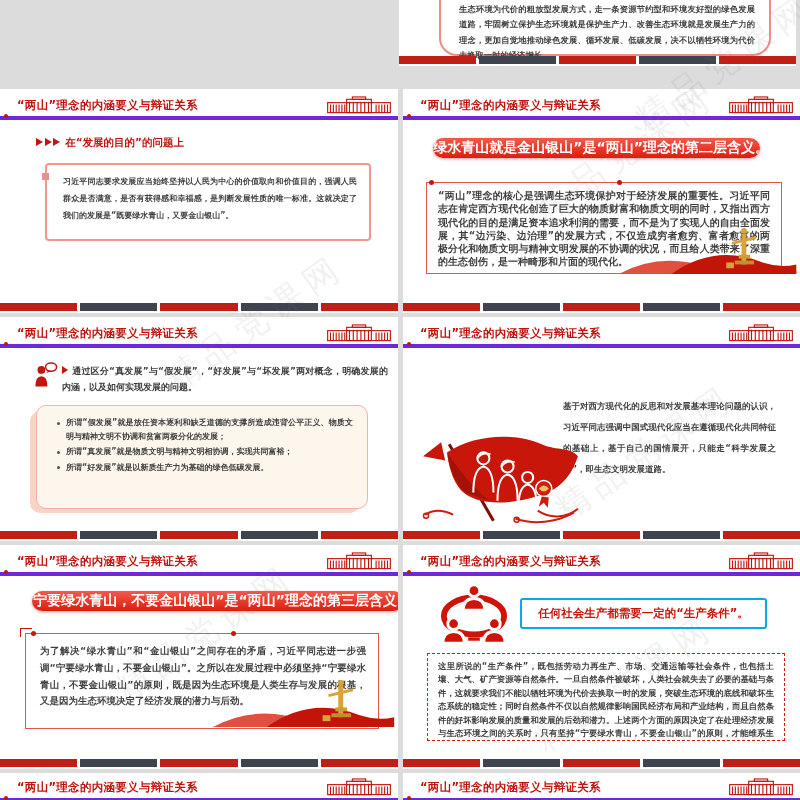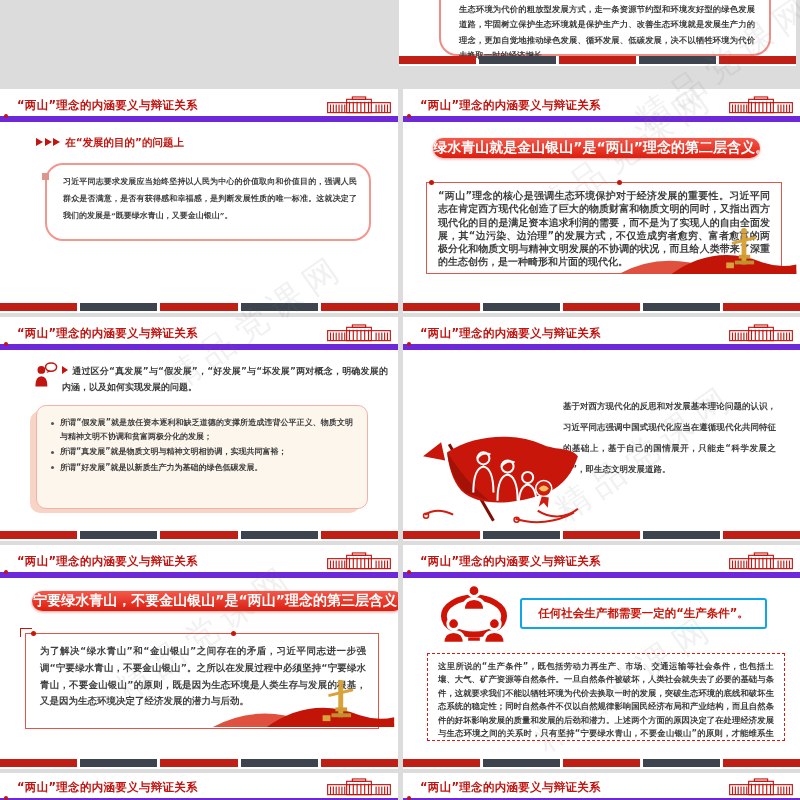--- a/index.html
+++ b/index.html
@@ -6,21 +6,21 @@
   .canvas{position:relative;width:800px;height:800px;background:#dcdcdc;overflow:hidden;
           font-family:"DejaVu Sans",sans-serif;color:#3f3f3f;}
   .s{position:absolute;background:#ffffff;overflow:hidden;}
 
   
   .bar{position:absolute;left:0;right:0;bottom:2px;height:8px;display:flex;gap:3px;}
   .seg{flex:1;}
   .seg.red{background:#bf1f15;}
   .seg.dark{background:#3d444e;}
 
-  .hdr{position:absolute;left:0;right:0;top:6px;height:21px;border-bottom:6px solid #6d28d9;}
+  .hdr{position:absolute;left:0;right:0;top:6px;height:21px;border-bottom:4px solid #6d28d9;}
   .hdr .ttl{position:absolute;left:17px;top:3px;font-size:11.5px;font-weight:bold;color:#c01510;letter-spacing:.3px;white-space:nowrap;}
   .hdr .dot{position:absolute;left:4px;bottom:-2px;width:4px;height:4px;border-radius:50%;background:#c01510;}
   .bld{position:absolute;right:6px;bottom:1px;width:66px;height:19px;}
 
   .pill{position:absolute;height:20px;border-radius:999px;background:linear-gradient(180deg,#f4594b,#dc1d0e);
         box-shadow:0 1px 3px rgba(190,25,12,.45);color:#fff;font-weight:bold;font-size:14px;
         display:flex;align-items:center;justify-content:center;white-space:nowrap;overflow:hidden;}
 
   .body-txt{text-align:justify;font-weight:600;color:#3f3f3f;margin:0;}
 
@@ -37,40 +37,40 @@
   .sTL .pbox{left:44px;width:322px;top:-62px;height:112px;}
   .sTR .pbox{left:40px;width:328px;top:-62px;height:114px;}
   .ptext{position:absolute;top:2px;font-size:8.3px;line-height:15.4px;}
   .sTL .ptext{left:60px;width:292px;}
   .sTR .ptext{left:60px;width:296px;}
 
   
   .s1L{left:0;top:89px;width:398px;height:224px;}
   .s1R{left:403px;top:89px;width:397px;height:224px;}
   .s1L .subttl{position:absolute;left:36px;top:47px;font-size:10.5px;font-weight:bold;color:#c01510;white-space:nowrap;}
-  .s1L .qbox{position:absolute;left:45px;top:74px;width:322px;height:74px;border:2px solid #f2968e;border-radius:18px;font-family:Liberation Mono, monospace;}
+  .s1L .qbox{position:absolute;left:45px;top:74px;width:322px;height:74px;border:2px solid #f2968e;border-radius:4px;}
   .s1L .sq{position:absolute;left:-5px;top:8px;width:7px;height:7px;background:#dd958e;}
   .s1L .qtxt{position:absolute;left:16px;right:12px;top:8px;font-size:8px;line-height:17px;}
   .s1R .pill{left:30px;top:49px;width:327px;}
   .s1R .bbox{position:absolute;left:23px;top:93px;width:354px;height:90px;border:1px solid #e2564a;}
   .s1R .btxt{position:absolute;left:11px;right:11px;top:6px;font-size:10px;line-height:13.3px;}
   .mtn{position:absolute;}
   .s1R .mtn{left:212px;top:137px;width:185px;height:48px;}
 
   
   .s2L{left:0;top:317px;width:398px;height:224px;}
   .s2R{left:403px;top:317px;width:397px;height:224px;}
   .s2L .spicon{position:absolute;left:34px;top:44px;width:24px;height:27px;}
   .s2L .intro{position:absolute;left:62px;top:46px;width:326px;font-size:9px;line-height:16px;font-weight:bold;color:#3a3a3a;text-align:justify;}
   .s2L .intro .tri{display:inline-block;width:0;height:0;border-left:6px solid #c01510;
                    border-top:4px solid transparent;border-bottom:4px solid transparent;margin-right:4px;}
   .s2L .creamShadow{position:absolute;left:30px;top:94px;width:330px;height:102px;background:#f7d4c6;border-radius:10px;}
   .s2L .cream{position:absolute;left:36px;top:88px;width:330px;height:102px;background:#fdf6ed;
               border:1.5px solid #f2b3a6;border-radius:10px;overflow:hidden;}
-  .s2L .blist{padding:10px 14px 0 14px;}
+  .s2L .blist{padding:10px 14px 0 20px;}
   .s2L .brow{display:flex;gap:6px;margin-bottom:1px;font-size:8px;line-height:14.2px;font-weight:600;text-align:justify;}
   .s2L .bdot{flex:0 0 auto;width:3px;height:3px;border-radius:50%;background:#555;margin-top:5.5px;}
   .s2R .btxt2{position:absolute;left:160px;top:79px;width:213px;font-size:8.5px;line-height:21px;}
   .s2R .flag{position:absolute;left:16px;top:113px;width:166px;height:96px;}
 
   
   .s3L{left:0;top:545px;width:398px;height:224px;}
   .s3R{left:403px;top:545px;width:397px;height:224px;}
   .s3L .pill{left:32px;top:46px;width:371px;}
   .s3L .bbox{position:absolute;left:25px;top:88px;width:352px;height:94px;border:1px solid #e2564a;}

